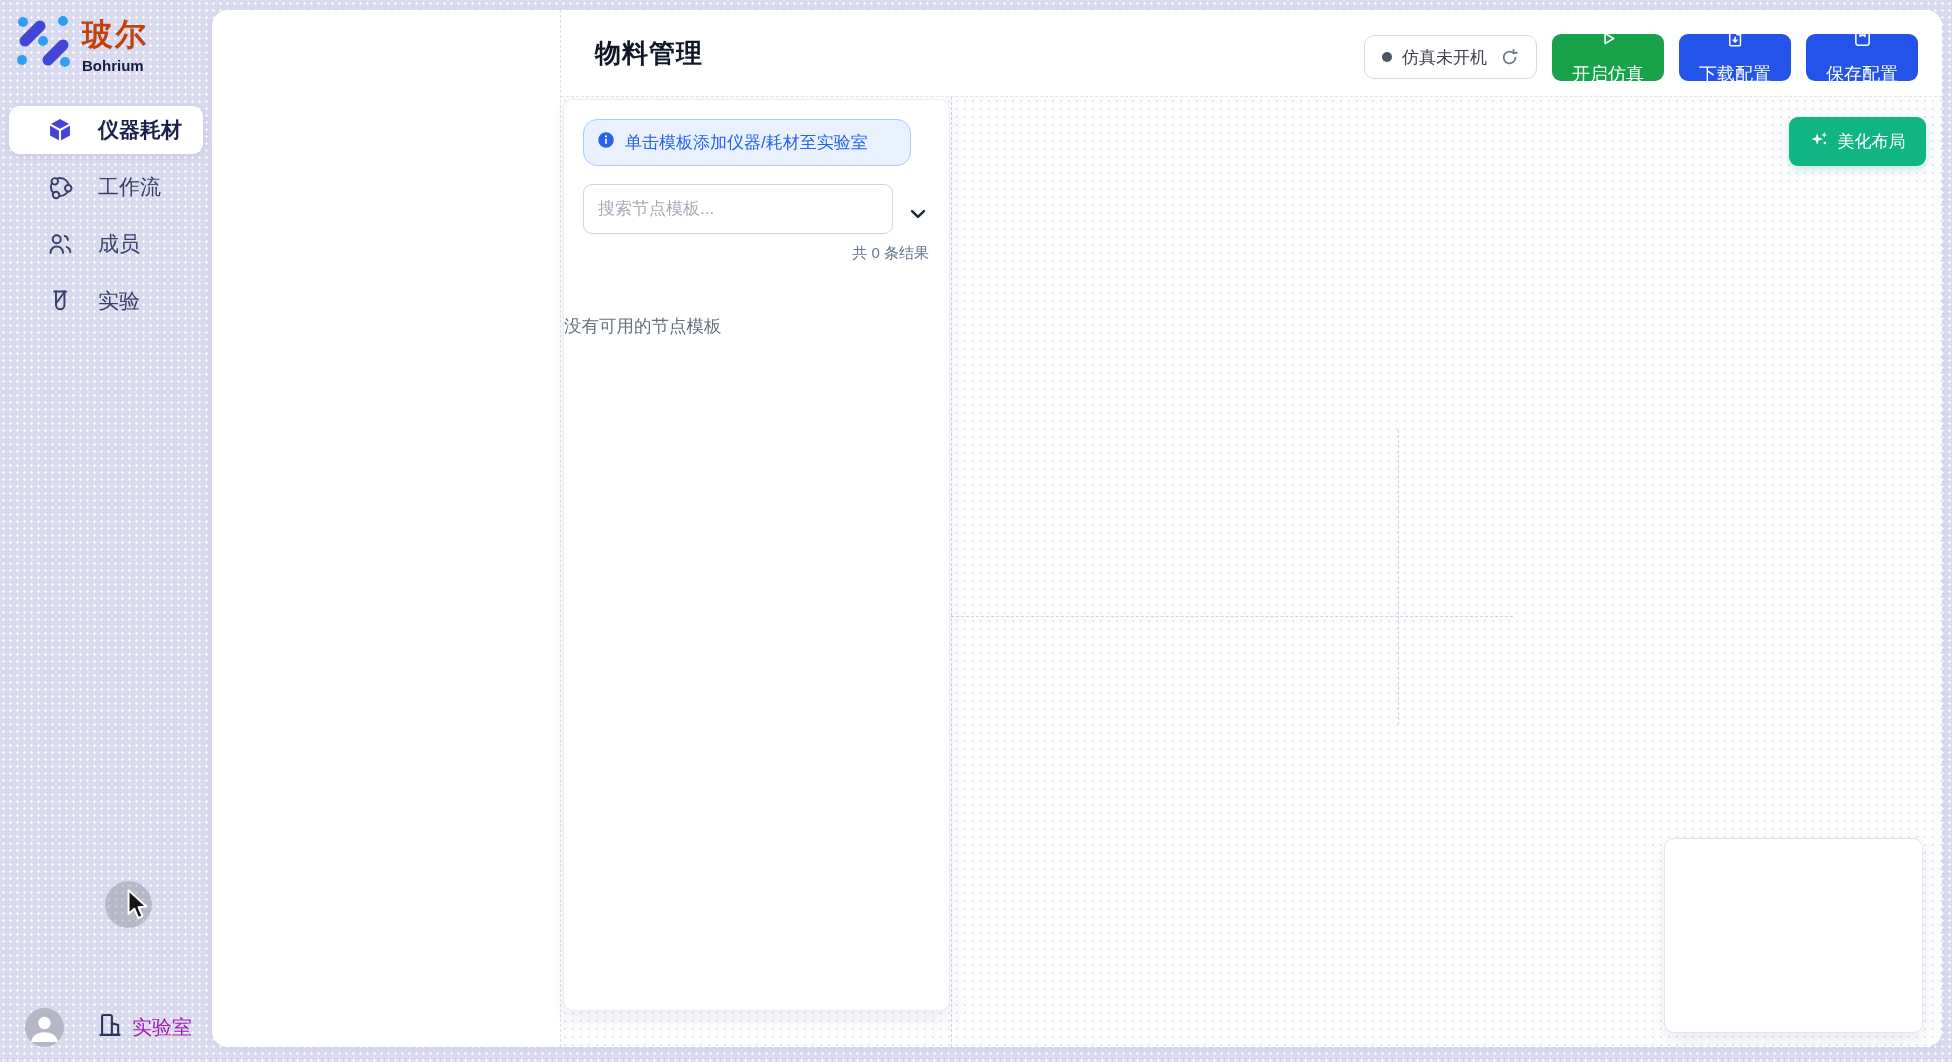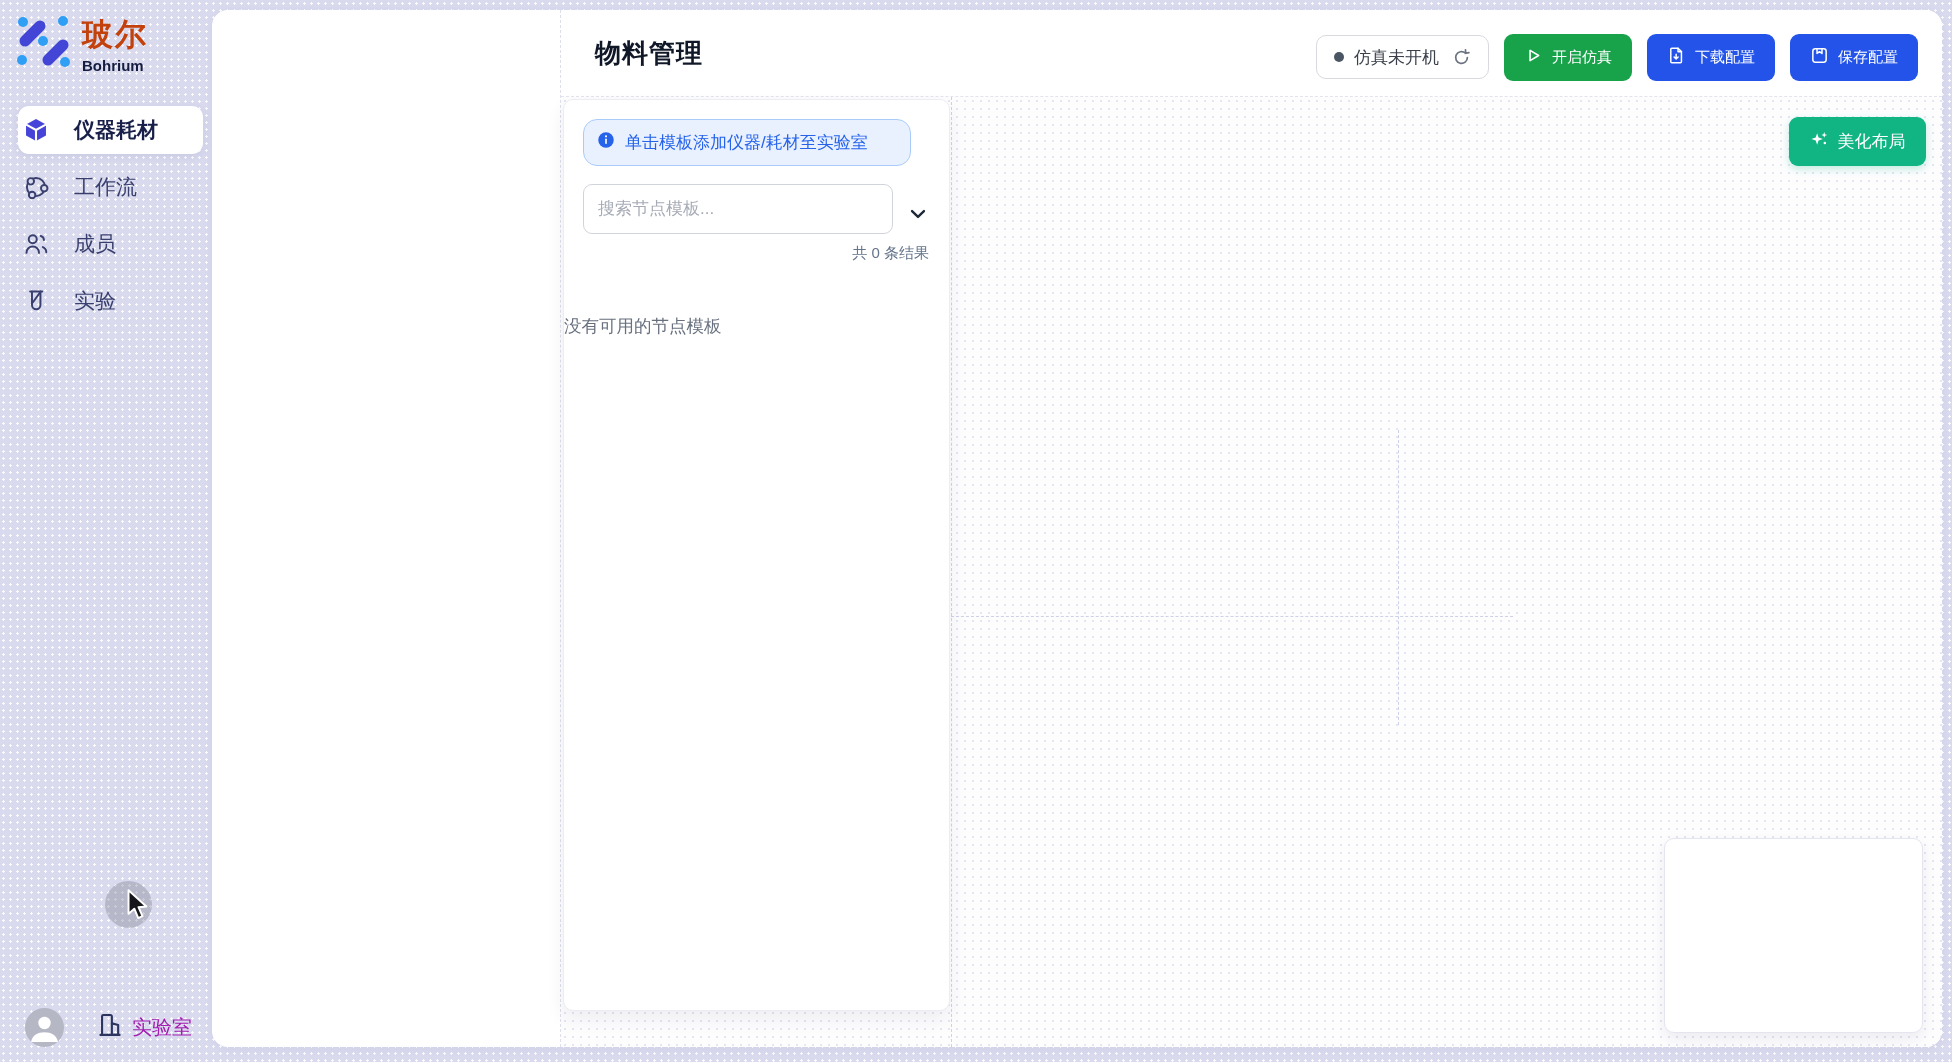--- a/index.html
+++ b/index.html
@@ -14,21 +14,21 @@
   }
 
   
   .sidebar { position:absolute; left:0; top:0; width:212px; height:1062px; }
   .brand { position:absolute; left:16px; top:14px; display:flex; align-items:center; gap:12px; }
   .brand-text .zh { font-size:31px; font-weight:bold; color:#c2410c; letter-spacing:2px; }
   .brand-text .en { font-size:15px; font-weight:bold; color:#141c3f; margin-top:1px; }
   .menu { position:absolute; left:0; top:106px; width:212px; }
   .menu-item {
     display:flex; align-items:center; gap:25px;
-    height:48px; margin:0 9px 9px 18px; padding-left:5px;
+    height:48px; margin:0 9px 9px 9px; padding-left:38px;
     border-radius:11px; font-size:21px; color:#39406e; cursor:pointer;
   }
   .menu-item .mi-icon { width:26px; height:26px; flex:0 0 26px; display:flex; align-items:center; justify-content:center; }
   .menu-item.active {
     background:#ffffff; font-weight:bold; color:#181f48;
     box-shadow:0 2px 8px rgba(40,50,120,.10);
   }
   .sidebar-footer { position:absolute; left:0; bottom:12px; width:212px; height:44px; }
   .avatar {
     position:absolute; left:25px; top:2px; width:39px; height:39px; border-radius:50%;
@@ -66,22 +66,23 @@
   .status-pill {
     display:flex; align-items:center; gap:10px; height:44px; padding:0 17px;
     border:1px solid #d9d9df; border-radius:10px; background:#fff;
     font-size:17px; color:#3a3f4a; cursor:default;
   }
   .status-dot { width:10px; height:10px; border-radius:50%; background:#4b5563; }
   .refresh-btn { display:flex; cursor:pointer; margin-left:3px; }
   .btn {
     display:flex; align-items:center; justify-content:center; gap:9px;
     height:47px; padding:0 20px; border:none; border-radius:9px;
-    font-size:15px; color:#fff; cursor:pointer;
+    font-size:18px; color:#fff; cursor:pointer;
     font-family:"Liberation Sans","DejaVu Sans",sans-serif;
+    flex-direction:column;
   }
   .btn-green { background:#18a34b; }
   .btn-blue  { background:#2353e8; }
 
   
   .canvas {
     position:absolute; left:349px; top:87px; right:0; bottom:0;
     background-color:#fdfdfe;
     background-image:radial-gradient(rgba(203,206,230,.5) 1px, transparent 1px);
     background-size:8px 8px;

